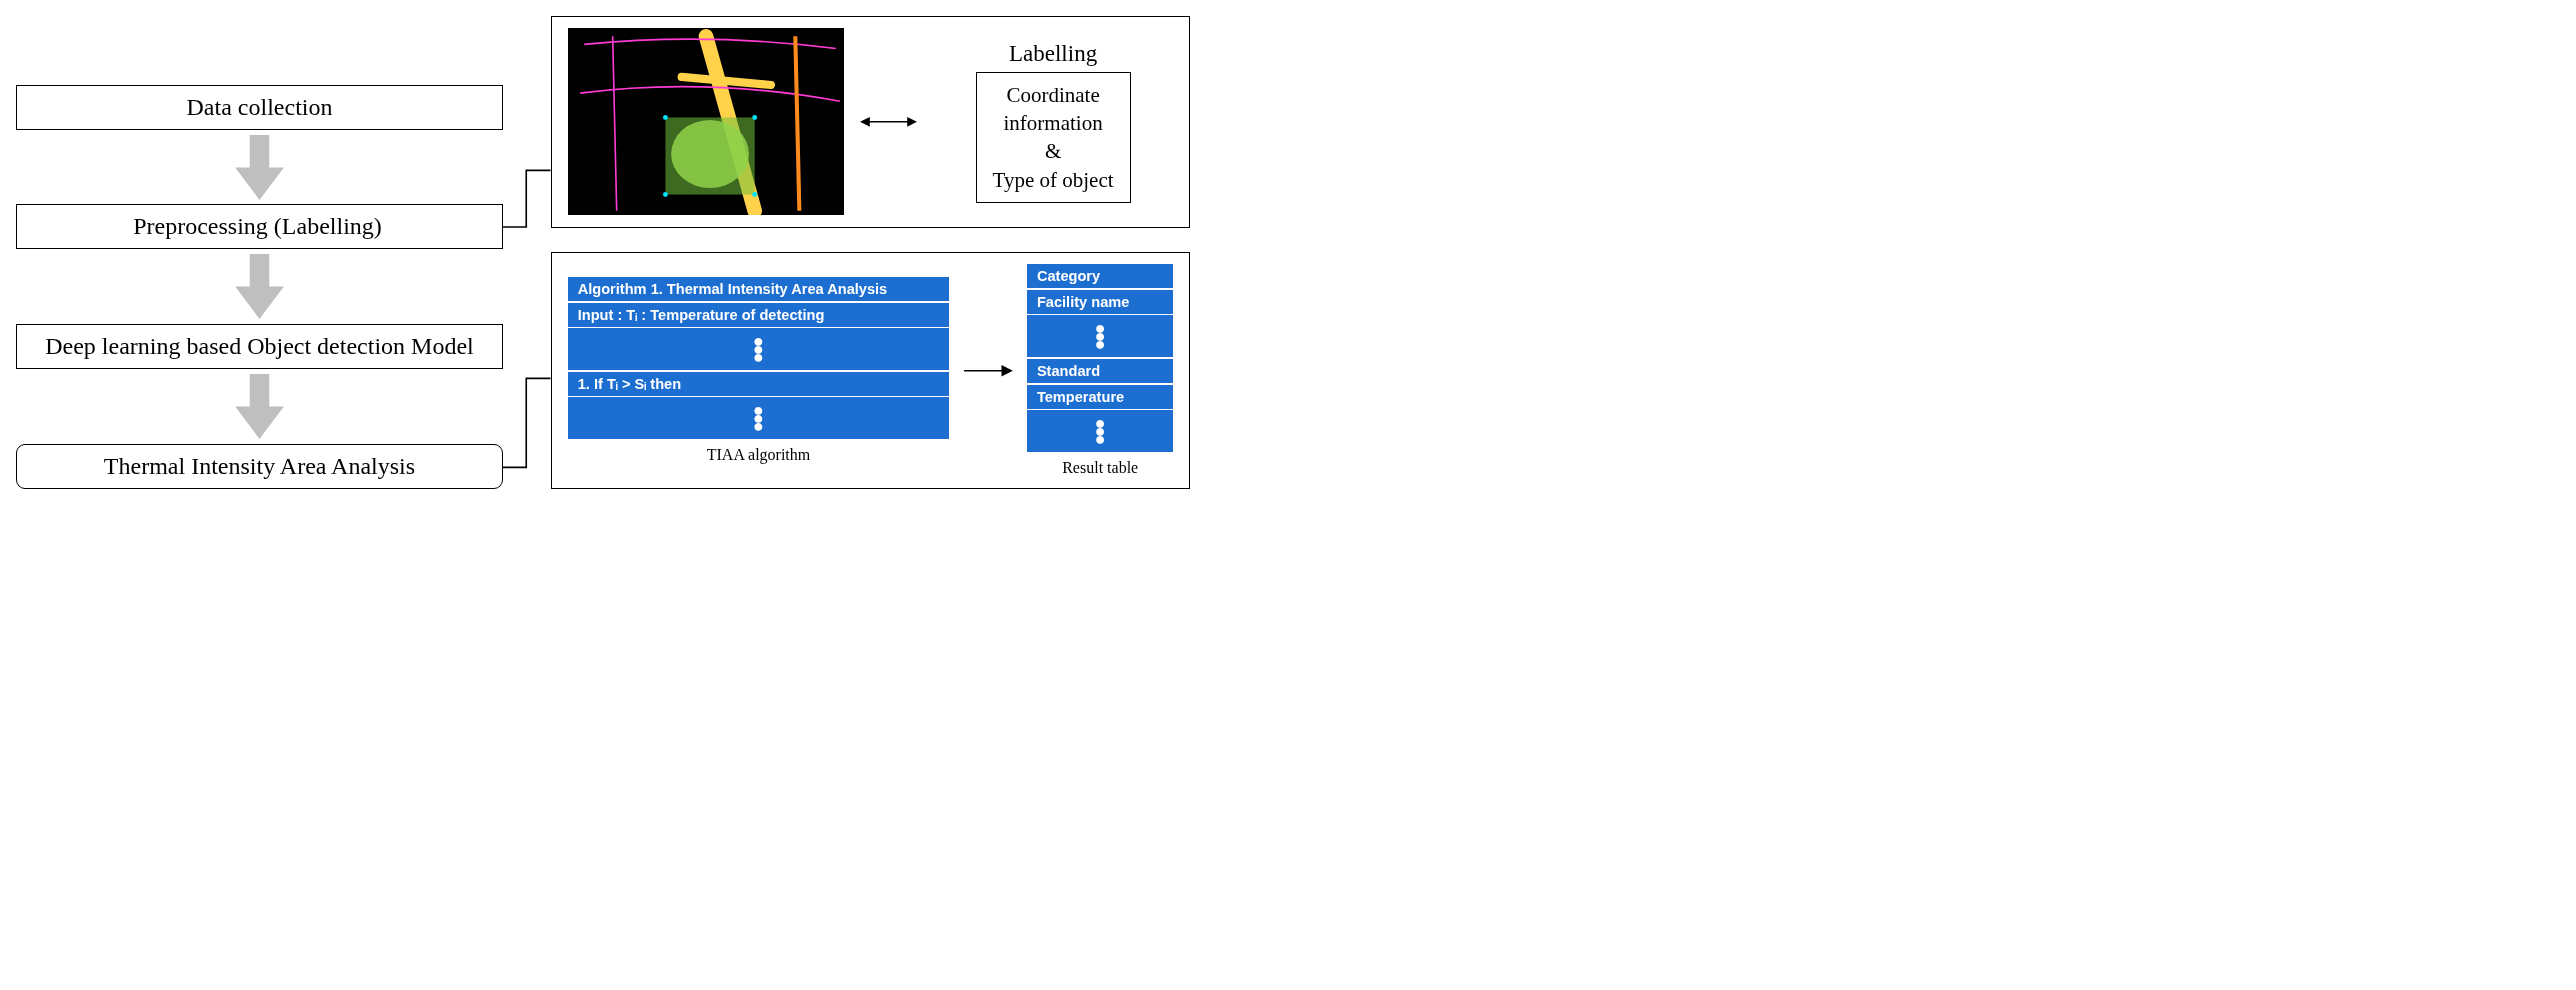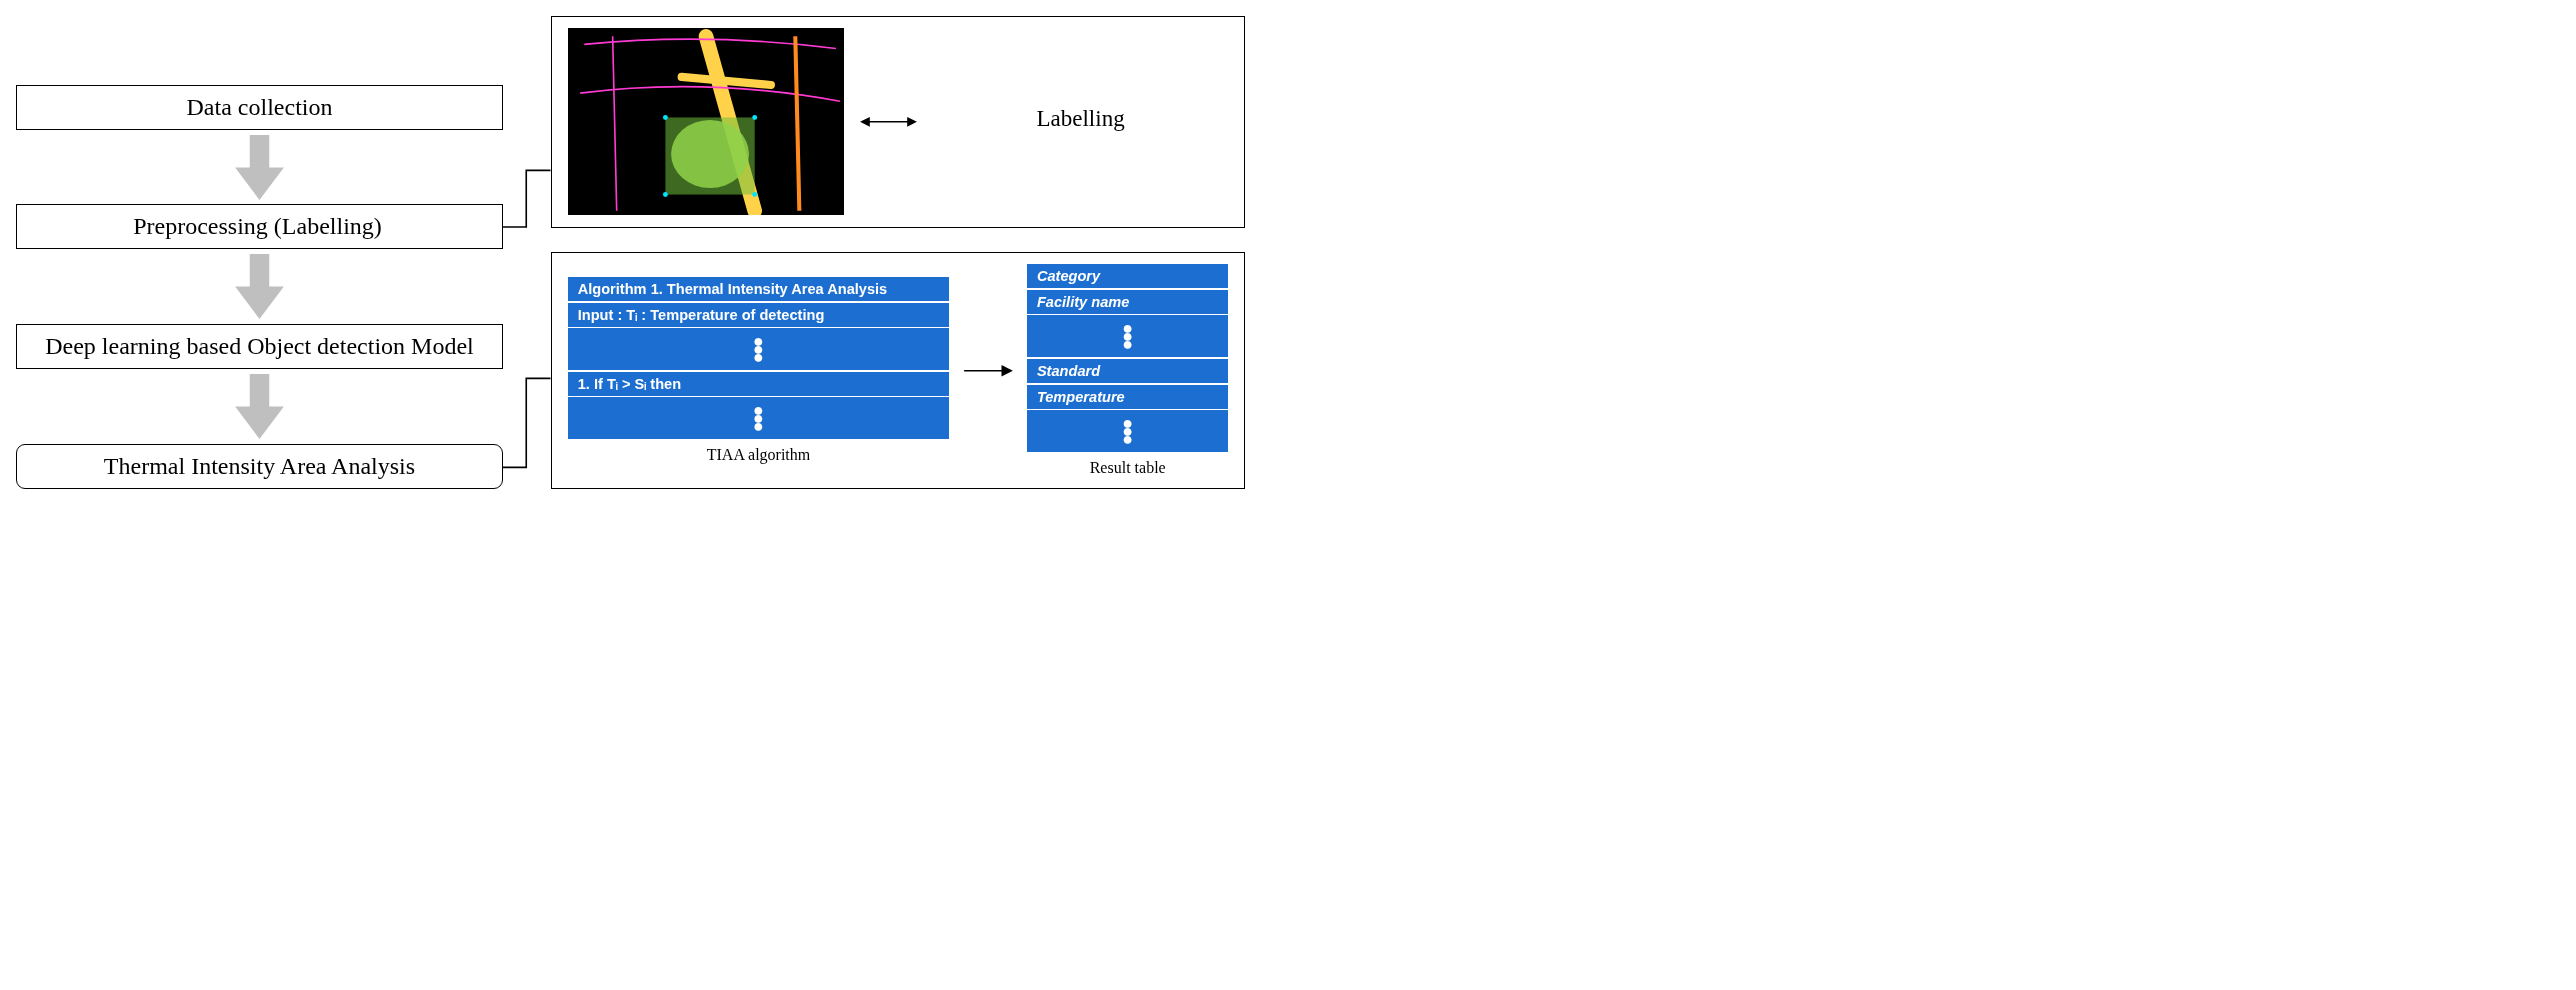--- a/index.html
+++ b/index.html
@@ -203,20 +203,26 @@
         </div>
 
         <svg width="57" height="19.5" viewBox="0 0 70 24">
           <line x1="8" y1="12" x2="62" y2="12" stroke="#000" stroke-width="2"></line>
           <polygon points="0,12 12,6 12,18" fill="#000"></polygon>
           <polygon points="70,12 58,6 58,18" fill="#000"></polygon>
         </svg>
 
         <div class="labelling-block">
           <div class="labelling-title">Labelling</div>
+          <div class="labelling-box">
+            <div>Coordinate</div>
+            <div>information</div>
+            <div>&amp;</div>
+            <div>Type of object</div>
+          </div>
         </div>
 
       </div>
     </div>
 
     <div class="right-panel">
       <div class="panel2-inner">
 
         <div class="algo-col">
           <div class="blue-table" style="width:381px;">
@@ -238,21 +244,21 @@
           </div>
           <div class="caption">TIAA algorithm</div>
         </div>
 
         <svg width="49" height="19.5" viewBox="0 0 60 24">
           <line x1="0" y1="12" x2="48" y2="12" stroke="#000" stroke-width="2"></line>
           <polygon points="60,12 46,5 46,19" fill="#000"></polygon>
         </svg>
 
         <div class="result-col">
-          <div class="blue-table" style="width:201px;font-style:italic;">
+          <div class="blue-table" style="width:146px;">
             <div class="blue-row">
                 <span>Category</span>
               </div>
             <div class="blue-row">
                 <span>Facility name</span>
               </div>
             <div class="blue-row tall">
                 <span class="vdots">●<br>●<br>●</span>
               </div>
             <div class="blue-row">

